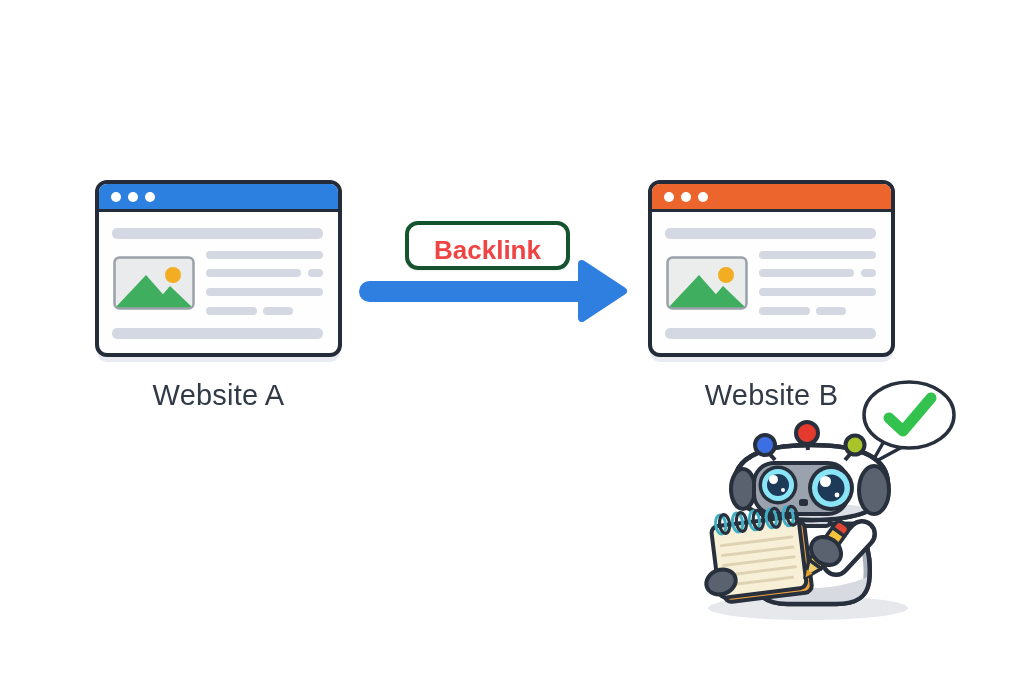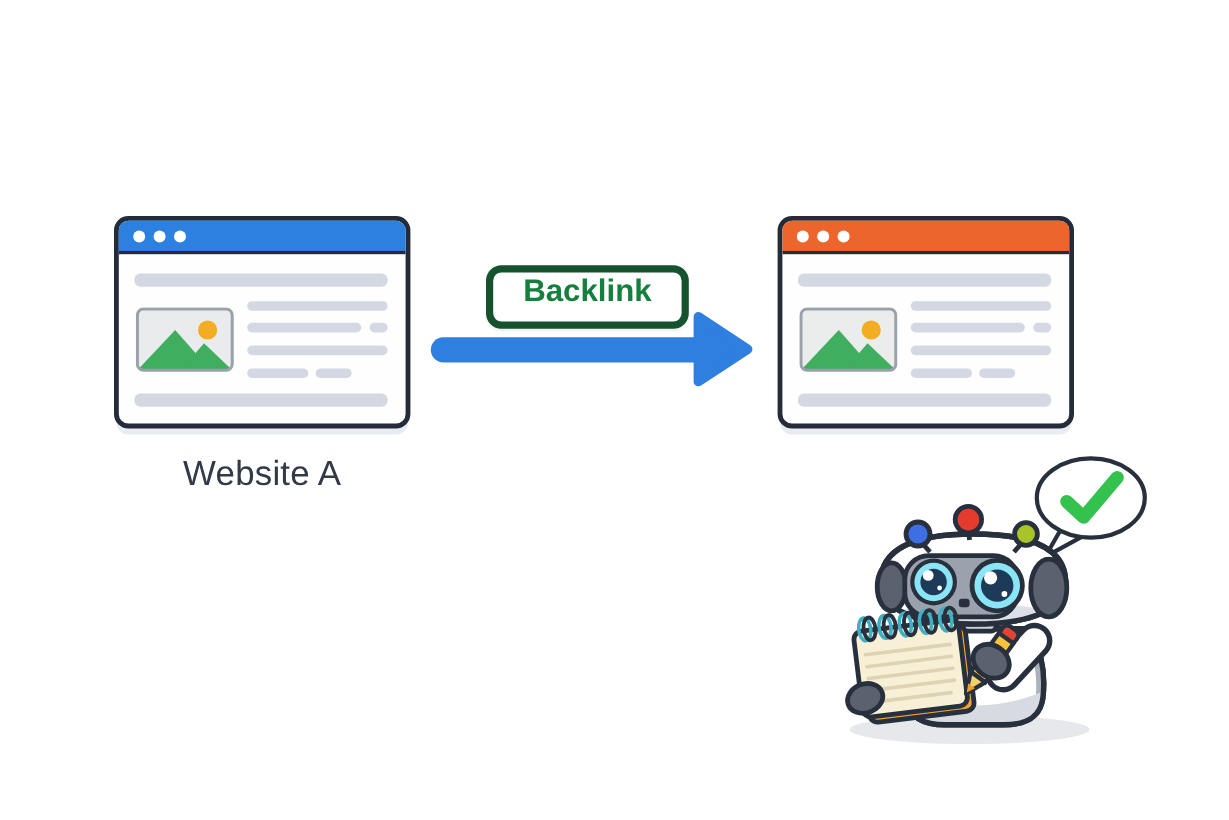--- a/index.html
+++ b/index.html
@@ -38,23 +38,23 @@
   .imgbox { position:absolute; left:14px; top:72px; }
   
   .site-label {
     position:absolute; width:247px; text-align:center;
     font-size:29px; font-weight:400; letter-spacing:0.2px;
     color: var(--label-text, #323a47);
   }
   
   .pill {
     position:absolute; left:405px; top:221px; width:157px; height:41px;
-    background:#fff; border:6px solid #14532d; border-radius:13px;
-    display:flex; align-items:flex-start; justify-content:center;
-    font-size:26px; font-weight:700; color:#15803d;
+    background:#fff; border:4px solid #14532d; border-radius:13px;
+    display:flex; align-items:flex-end; justify-content:center;
+    font-size:26px; font-weight:700; color:#ef4444;
     box-shadow:0 1px 2px rgba(40,48,60,0.08);
   }
   .arrow-svg { position:absolute; left:356px; top:260px; }
   .mascot-svg { position:absolute; left:690px; top:378px; }
 </style>
 </head>
 <body>
 
 <div class="canvas">
 
@@ -123,20 +123,21 @@
       </svg>
     </div>
     <div class="line" style="left:107px; top:67px;  width:117px;"></div>
     <div class="line" style="left:107px; top:85px;  width:95px;"></div>
     <div class="line" style="left:209px; top:85px;  width:15px;"></div>
     <div class="line" style="left:107px; top:104px; width:117px;"></div>
     <div class="line" style="left:107px; top:123px; width:51px;"></div>
     <div class="line" style="left:164px; top:123px; width:30px;"></div>
     <div class="bar" style="left:13px; top:144px; width:211px;"></div>
   </div>
+  <div class="site-label" style="left:648px; top:379px;">Website B</div>
 
   <svg class="mascot-svg" width="270" height="255" viewBox="0 0 270 255">
 
     <ellipse cx="118" cy="230" rx="100" ry="12" fill="#e6e8ec"></ellipse>
 
     <g>
       <path d="M197,58 L181,86 L214,68 Z" fill="#ffffff" stroke="#27303c" stroke-width="3.5" stroke-linejoin="round"></path>
       <ellipse cx="219" cy="37" rx="45" ry="33" fill="#ffffff" stroke="#27303c" stroke-width="3.5"></ellipse>
       <path d="M197,60 L208,67 L214,61 Z" fill="#ffffff"></path>
       <path d="M199,40 L213,53 L241,20" fill="none" stroke="#33c24d" stroke-width="11" stroke-linecap="round" stroke-linejoin="round"></path>

